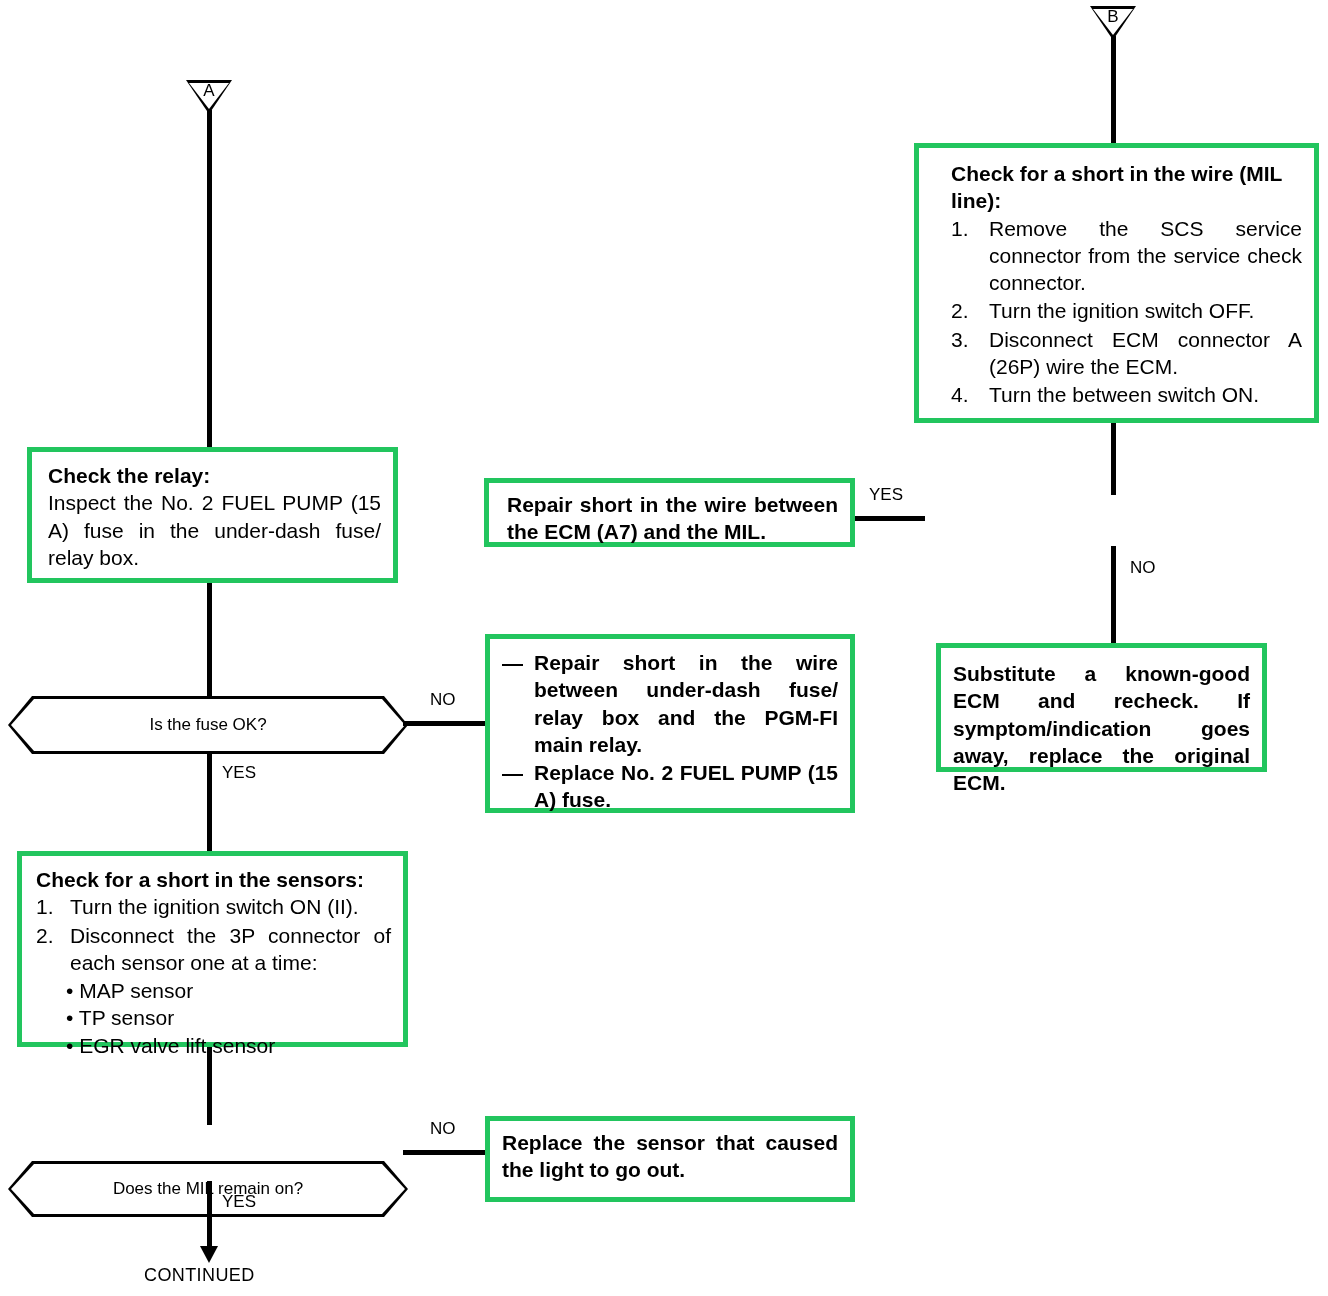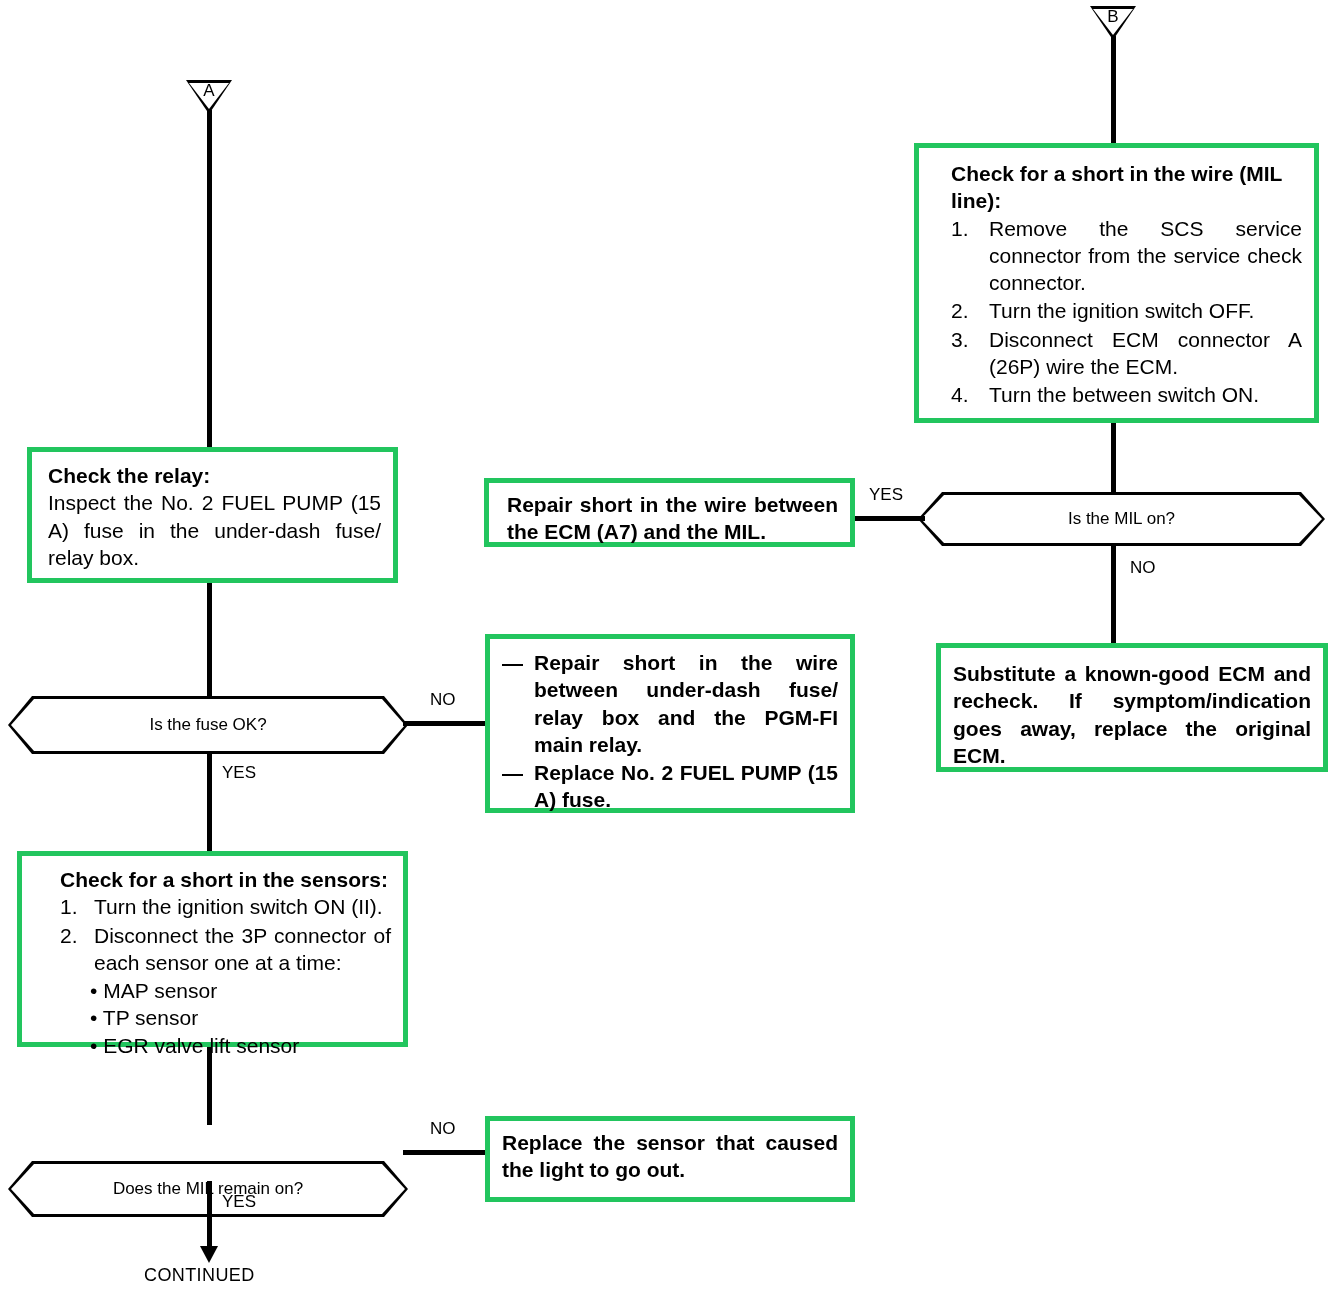--- a/index.html
+++ b/index.html
@@ -155,21 +155,21 @@
         <div>—</div>
         <div class="just">Replace No. 2 FUEL PUMP (15 A) fuse.</div>
       </div>
     </div>
   </div>
 
   <div class="vline" style="left:207px; top:752px; height:99px;"></div>
   <div class="lab" style="left:222px; top:763px;">YES</div>
 
   <div class="box" style="left:17px; top:851px; width:391px; height:196px;">
-    <div class="inner" style="padding-left:14px;margin-left:24px;">
+    <div class="inner" style="padding-left:14px;">
       <div class="bold">Check for a short in the sensors:</div>
       <div class="lst">
         <div>1.</div>
         <div>Turn the ignition switch ON (II).</div>
         <div>2.</div>
         <div class="just">Disconnect the 3P connector of each sensor one at a time:</div>
       </div>
       <div class="sub">• MAP sensor</div>
       <div class="sub">• TP sensor</div>
       <div class="sub">• EGR valve lift sensor</div>
@@ -216,37 +216,32 @@
         <div>3.</div>
         <div class="just">Disconnect ECM connector A (26P) wire the ECM.</div>
         <div>4.</div>
         <div class="just">Turn the between switch ON.</div>
       </div>
     </div>
   </div>
 
   <div class="vline" style="left:1111px; top:423px; height:72px;"></div>
 
-  <div class="hex" style="left:918px; top:492px; width:407px; height:54px;">
-    <div class="hexin">
-      <span class="hexlabel">Is the MIL on?</span>
-    </div>
-  </div>
 
   <div class="hline" style="left:853px; top:516px; width:72px;"></div>
   <div class="lab" style="left:869px; top:485px;">YES</div>
 
   <div class="box" style="left:484px; top:478px; width:371px; height:69px;">
     <div class="inner bold" style="padding:8px 12px 8px 18px;">
       <div class="just">Repair short in the wire between the ECM (A7) and the MIL.</div>
     </div>
   </div>
 
   <div class="vline" style="left:1111px; top:546px; height:98px;"></div>
   <div class="lab" style="left:1130px; top:558px;">NO</div>
 
-  <div class="box" style="left:936px; top:643px; width:392px; height:129px;">
+  <div class="box" style="left:936px; top:643px; width:331px; height:129px;">
     <div class="inner bold" style="padding:12px 12px 8px 12px;">
       <div class="just">Substitute a known-good ECM and recheck. If symptom/indication goes away, replace the original ECM.</div>
     </div>
   </div>
 
 </div>
 
 </body></html>

